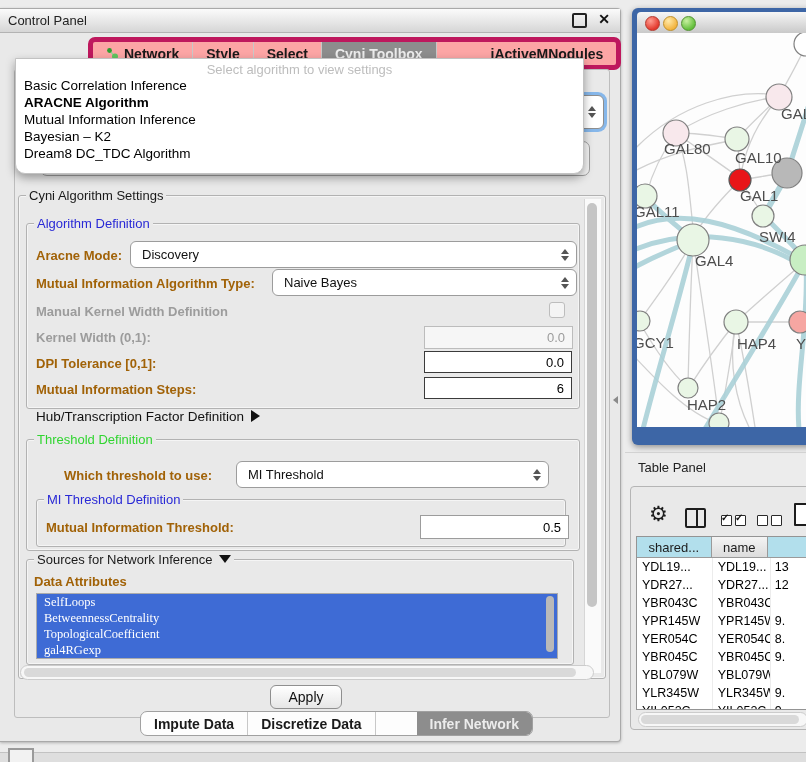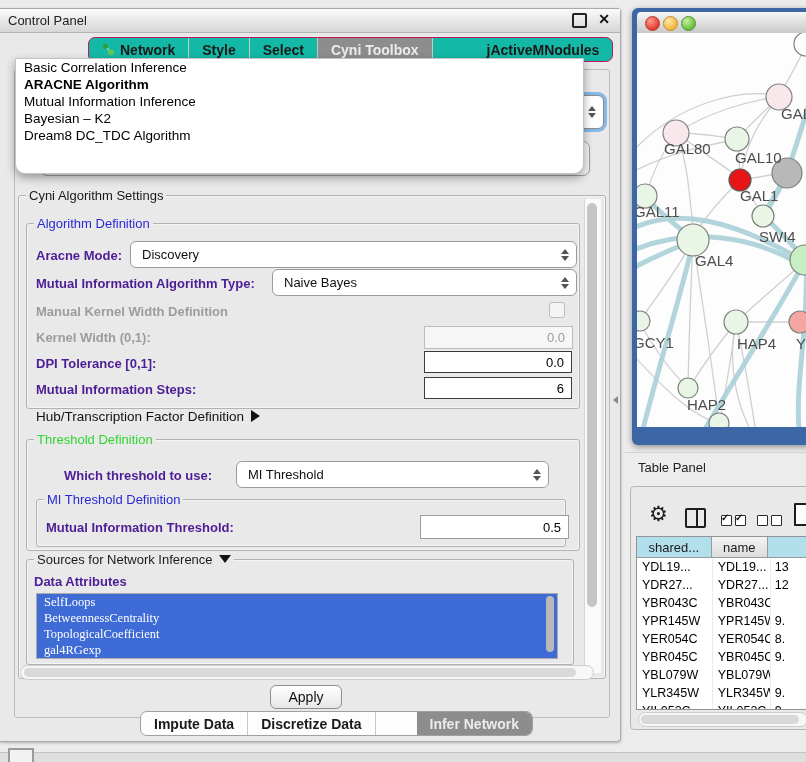--- a/index.html
+++ b/index.html
@@ -10,21 +10,21 @@
   
   .cp-win{left:0;top:8px;width:620px;height:732px;background:#e9e9e9;border:1px solid #a9a9a9;
           border-left:none;border-radius:0 4px 4px 0;box-shadow:0 1px 3px rgba(0,0,0,.25);}
   .cp-title{left:0;top:0;width:100%;height:23px;background:linear-gradient(#fbfbfb,#d6d6d6);
             border-bottom:1px solid #b3b3b3;}
   .cp-title-text{left:8px;top:4px;font-size:13px;color:#222;}
   .cp-float{right:33px;top:4px;width:11px;height:11px;border:2px solid #222;border-radius:2px;}
   .cp-close{right:10px;top:2px;font-size:14px;font-weight:bold;color:#111;}
 
   
-  .tabbar{left:88px;top:28px;height:23px;display:flex;background:#14b8a6;border:1px solid #be185d;
+  .tabbar{left:88px;top:28px;height:23px;display:flex;background:#fca5a5;border:5px solid #be185d;
           border-radius:7px;overflow:hidden;}
   .tab{padding:0 13px;font-size:14px;font-weight:600;color:#1a1a1a;display:flex;align-items:center;
        border-right:1px solid #c8c8c8;white-space:nowrap;}
   .tab:last-child{border-right:none;margin-left:41px;}
   .tab.sel{background:#8d8d8d;color:#ececec;}
   .nicon{width:13px;height:13px;margin-right:5px;}
 
   
   .inner{left:14px;top:60px;width:594px;height:647px;background:#e9e9e9;border:1px solid #bdbdbd;border-radius:3px;}
 
@@ -41,21 +41,21 @@
   .dd-item{padding:1px 8px 0 8px;height:16px;font-size:13.5px;color:#000;line-height:15px;}
   .dd-item.sel{font-weight:bold;}
 
   
   .gb{border:1px solid #b2b2b2;border-radius:3px;box-shadow:inset 0 0 0 1px rgba(255,255,255,.55);}
   .gb-lab{position:absolute;top:-8px;left:7px;background:#e9e9e9;padding:0 3px;font-size:13px;white-space:nowrap;}
   .gb-lab.blue{color:#2929d6;}
   .gb-lab.green{color:#30d530;}
   .gb-lab.plain{color:#1a1a1a;}
 
-  .blab{font-size:13px;font-weight:700;color:#4c1d95;white-space:nowrap;}
+  .blab{font-size:13px;font-weight:700;color:#a16207;white-space:nowrap;}
   .blab.dis{color:#9c9c9c;}
 
   .combo{background:#fff;border:1px solid #9c9c9c;border-radius:6px;font-size:13px;color:#111;
          display:flex;align-items:center;padding-left:11px;}
   .spin{position:absolute;right:7px;top:50%;transform:translateY(-50%);width:8px;height:12px;}
   .spin:before,.spin:after{content:"";position:absolute;left:0;border-left:4px solid transparent;border-right:4px solid transparent;}
   .spin:before{top:0;border-bottom:5px solid #555;}
   .spin:after{bottom:0;border-top:5px solid #555;}
 
   .field{background:#fff;font-size:13px;color:#000;text-align:right;padding-right:7px;
@@ -162,20 +162,21 @@
     <div class="abs inner"></div>
 
     <div class="abs frag-combo">
       <div class="spin"></div>
     </div>
     <div class="abs frag-box">
       <div class="abs frag-text">gal</div>
     </div>
 
     <div class="abs popup">
+      <div class="dd-prompt">Select algorithm to view settings</div>
       <div id="dd-items">
           <div class="dd-item">Basic Correlation Inference</div>
           <div class="dd-item sel">ARACNE Algorithm</div>
           <div class="dd-item">Mutual Information Inference</div>
           <div class="dd-item">Bayesian – K2</div>
           <div class="dd-item">Dream8 DC_TDC Algorithm</div>
         </div>
     </div>
 
     <div class="abs gb" style="left:18px;top:186px;width:586px;height:482px;">

